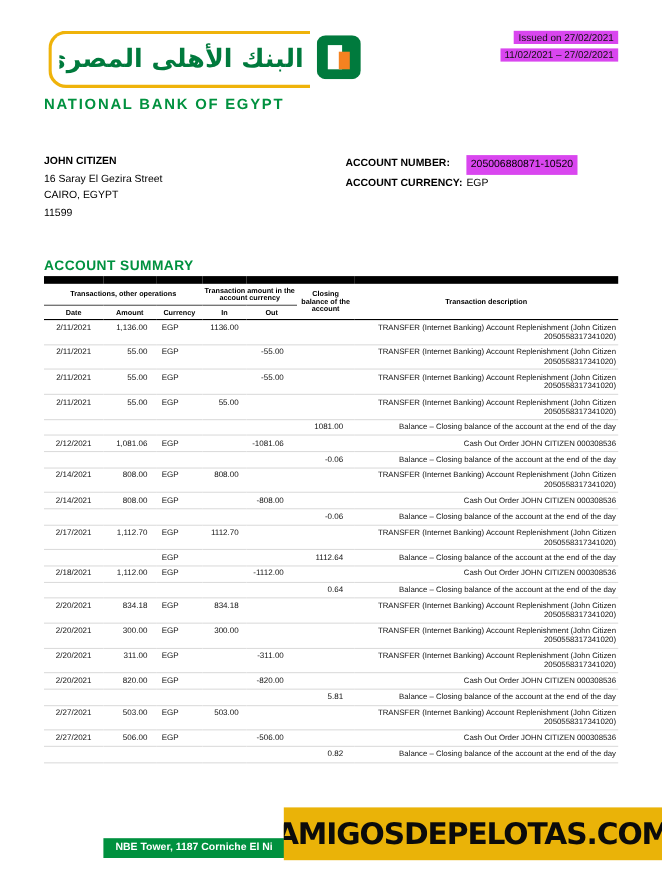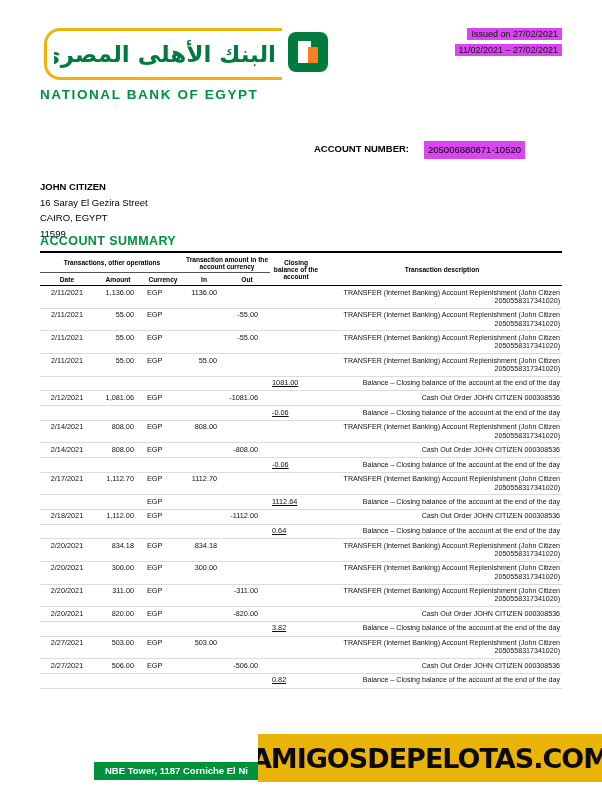--- a/index.html
+++ b/index.html
@@ -30,55 +30,55 @@
     color:#00913F; white-space:nowrap;
   }
   .issued {
     position:absolute; right:40px; top:28px; text-align:right;
     font-size:9px; color:#111;
   }
   .issued .line { display:block; margin-bottom:4px; }
   .hl { background:#d946ef; padding:1px 4px; display:inline-block; }
 
   
-  .holder { position:absolute; left:40px; top:139px; font-size:9.5px; line-height:15.5px;margin-top:40px; }
+  .holder { position:absolute; left:40px; top:139px; font-size:9.5px; line-height:15.5px; }
   .holder .name { font-weight:bold; }
   .acct { position:absolute; left:314px; top:141px; font-size:9.5px; line-height:16px; }
   .acct .row { display:flex; }
   .acct .lbl { font-weight:bold; min-width:110px; }
 
   
   .summary-title {
     position:absolute; left:40px; top:234px;
     font-size:12.5px; font-weight:bold; letter-spacing:0.4px; color:#00913F;
   }
 
   
   .summary-table {
     position:absolute; left:40px; top:251px; width:522px;
     border-collapse:collapse; table-layout:fixed;
-    border-top:2px solid #000000;
+    border-top:7px solid #000000;
   }
   .summary-table th {
     font-size:6.6px; font-weight:bold; color:#000;
     text-align:center; vertical-align:middle; padding:2.5px 1px;
   }
   .grp { border-bottom:1px solid #555; }
   .hline { border-bottom:1.5px solid #000; }
   .summary-table td {
     font-size:7.3px; color:#111; vertical-align:top;
     padding:2.5px 2px; border-bottom:1px solid #dcdcdc;
     line-height:1.18; word-wrap:break-word;
   }
   .c-date    { text-align:center; }
   .c-amount  { text-align:right; padding-right:8px !important; }
   .c-currency{ text-align:left;  padding-left:5px !important; }
   .c-in      { text-align:right; padding-right:7px !important; }
   .c-out     { text-align:right; padding-right:12px !important; }
-  .c-balance { padding-right:10px !important;text-decoration:underline; }
+  .c-balance { text-align:right; padding-right:10px !important; }
   .c-desc    { text-align:right;  padding-left:6px !important; padding-right:2px !important; font-size:7.1px !important; }
 
   
   .footer-bar {
     position:absolute; left:94px; top:762px; width:462px; height:18px;
     background:#00913F; color:#fff; font-size:9.5px; font-weight:bold;
     line-height:18px; padding-left:11px; white-space:nowrap; overflow:hidden;
   }
   .watermark {
     position:absolute; left:258px; top:734px; width:344px; height:48px;
@@ -111,20 +111,24 @@
     <div class="name">JOHN CITIZEN</div>
     <div>16 Saray El Gezira Street</div>
     <div>CAIRO, EGYPT</div>
     <div>11599</div>
   </div>
 
   <div class="acct">
     <div class="row">
       <span class="lbl">ACCOUNT NUMBER:</span>
       <span class="hl">205006880871-10520</span>
+    </div>
+    <div class="row">
+      <span class="lbl">ACCOUNT CURRENCY:</span>
+      <span>EGP</span>
     </div>
   </div>
 
   <div class="summary-title">ACCOUNT SUMMARY</div>
 
   <table class="summary-table">
     <colgroup>
       <col style="width:54px">
         <col style="width:48px">
         <col style="width:42px">
@@ -328,21 +332,21 @@
       <td class="c-balance"></td>
       <td class="c-desc">Cash Out Order JOHN CITIZEN 000308536</td>
     </tr>
 
     <tr>
       <td class="c-date"></td>
       <td class="c-amount"></td>
       <td class="c-currency"></td>
       <td class="c-in"></td>
       <td class="c-out"></td>
-      <td class="c-balance">3.82</td>
+      <td class="c-balance">5.81</td>
       <td class="c-desc">Balance – Closing balance of the account at the end of the day</td>
     </tr>
 
     <tr>
       <td class="c-date">2/27/2021</td>
       <td class="c-amount">503.00</td>
       <td class="c-currency">EGP</td>
       <td class="c-in">503.00</td>
       <td class="c-out"></td>
       <td class="c-balance"></td>

